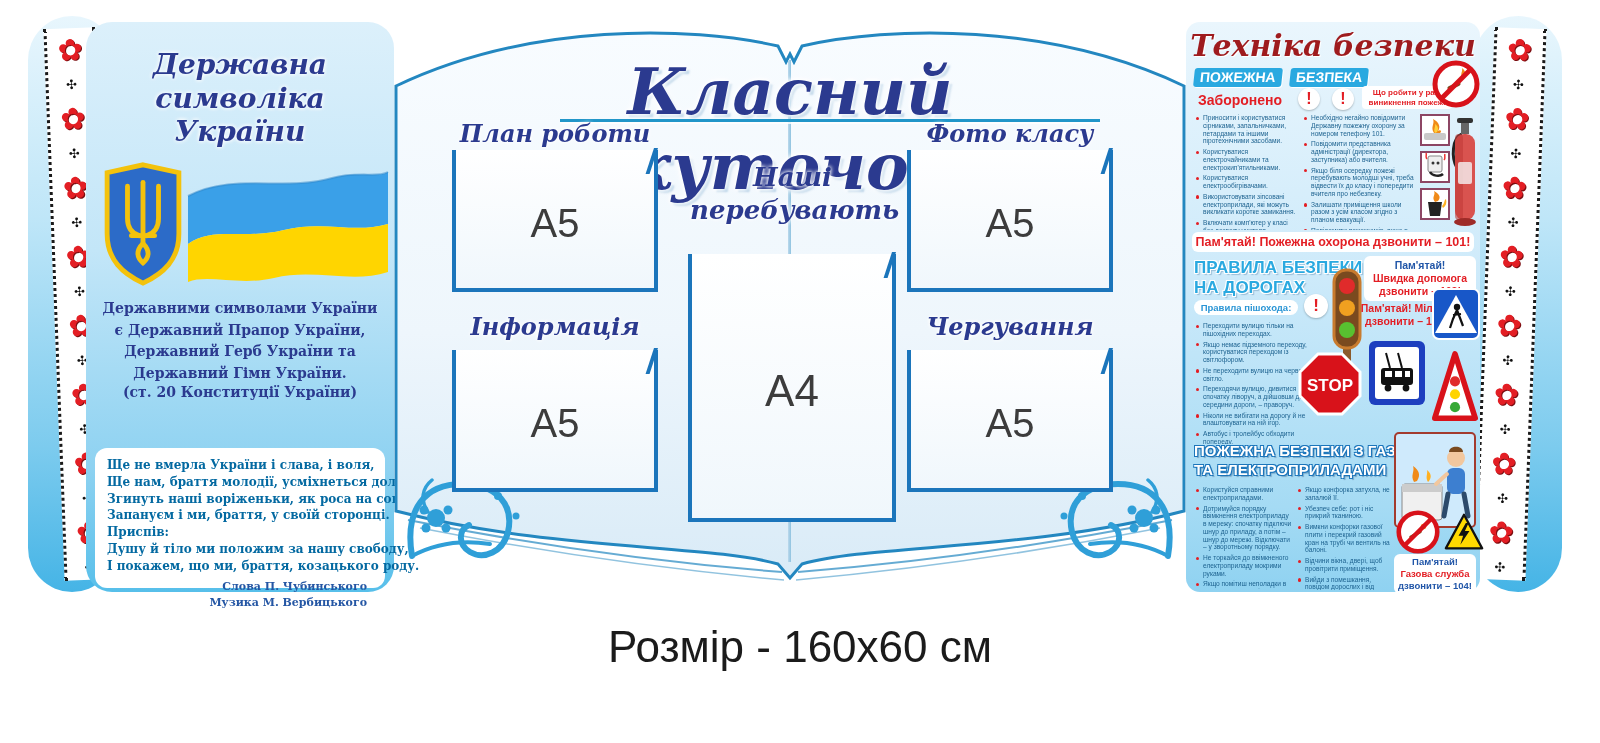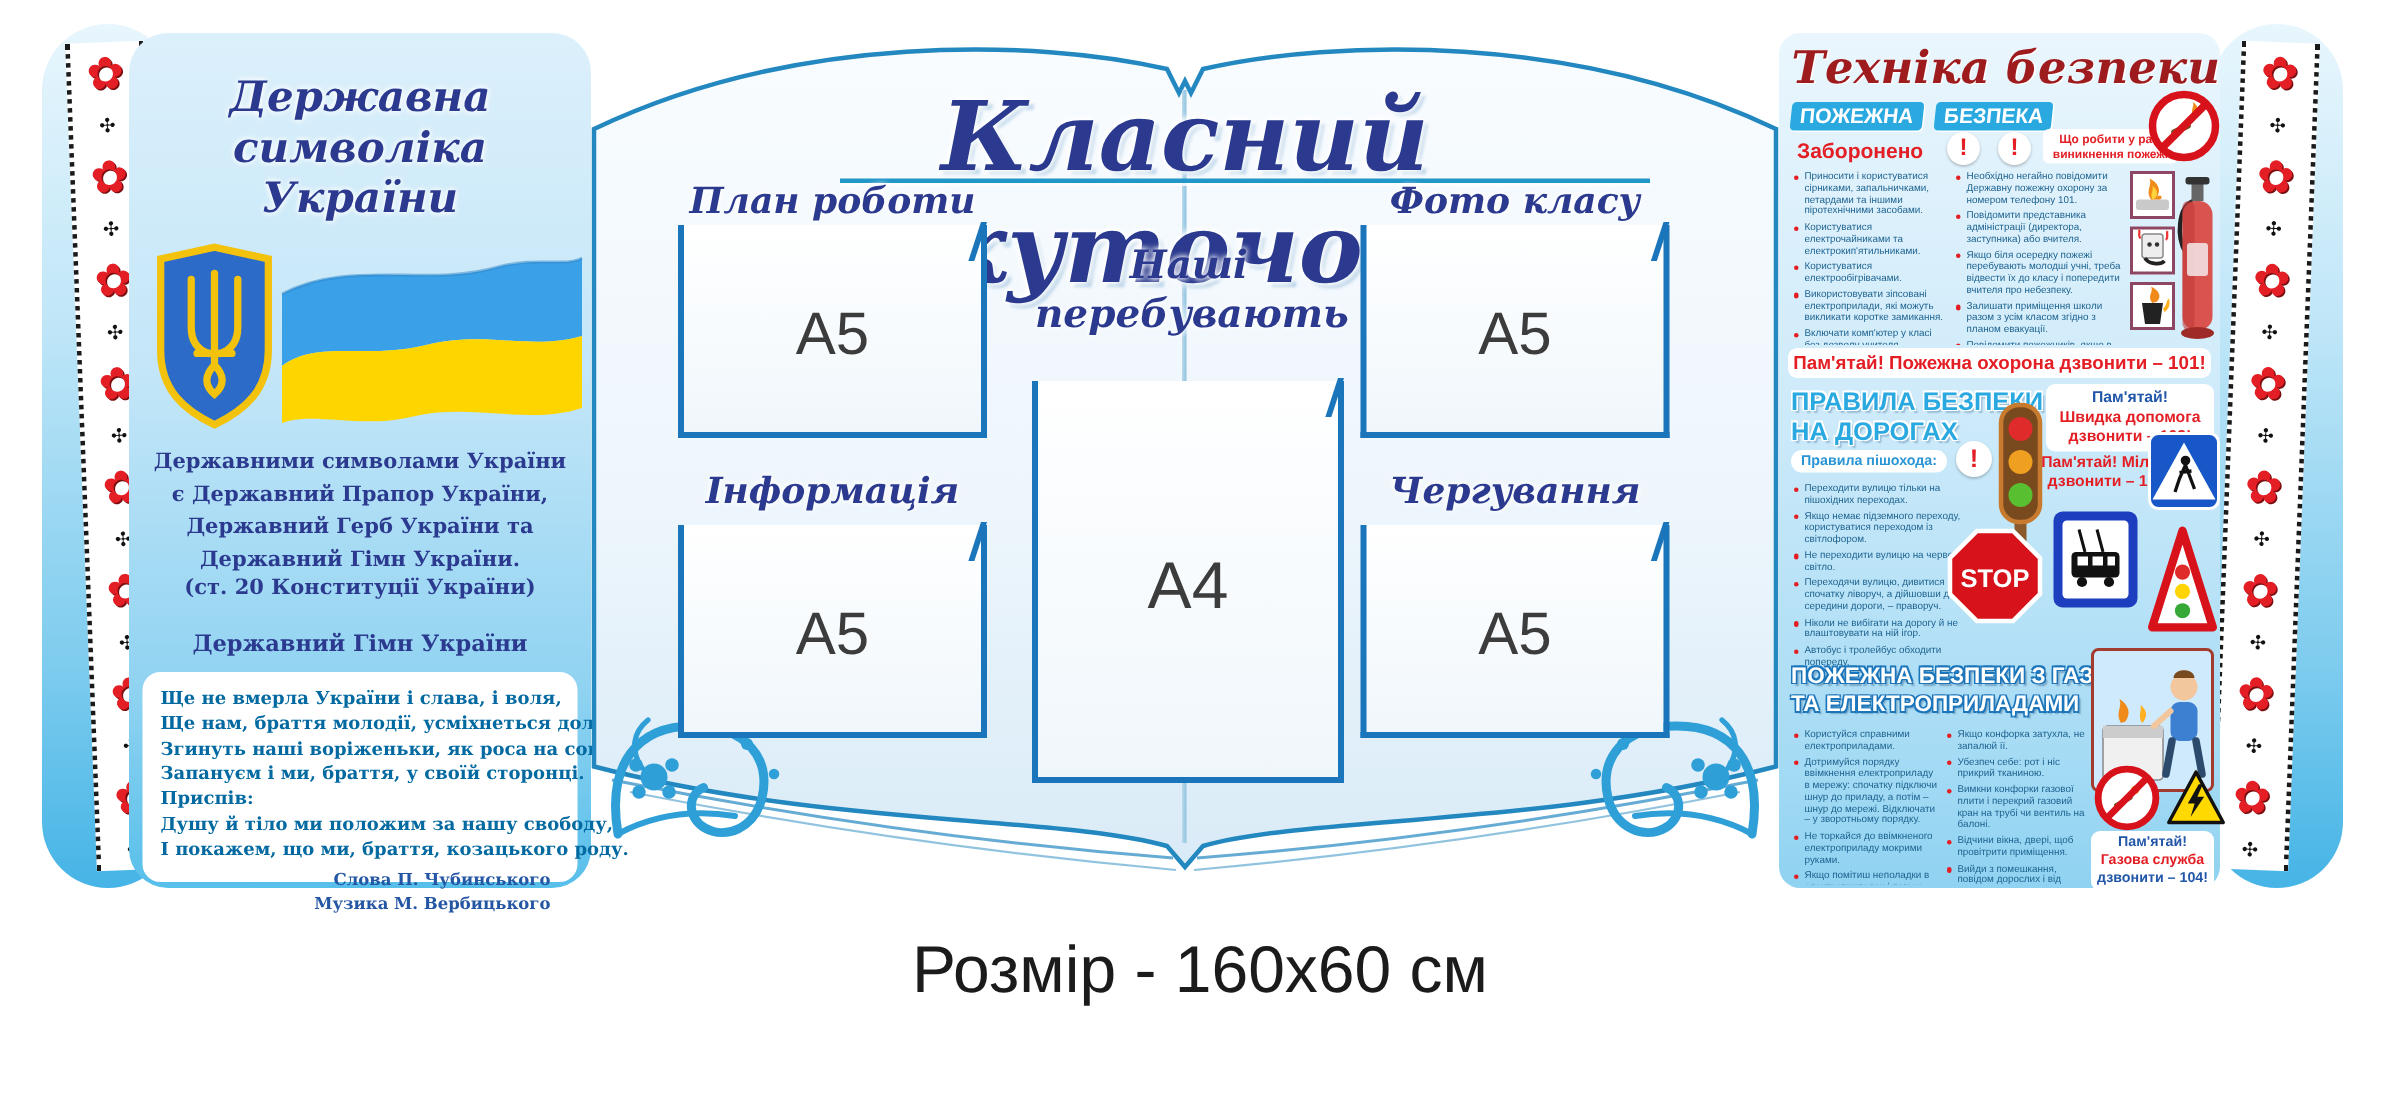--- a/index.html
+++ b/index.html
@@ -73,21 +73,21 @@
   .spine { position:absolute; left:398px; top:54px; width:3px; height:502px;
            background:linear-gradient(90deg,#bcd9ec,#8fc3e0); }
   .flourish { position:absolute; }
   .fl-left { left:8px; top:386px; }
   .fl-right { left:652px; top:386px; transform:scaleX(-1); }
 
   
   .panel-right { position:absolute; left:1186px; top:22px; width:294px; height:570px; border-radius:14px;
                  background:linear-gradient(180deg,#eaf6fd 0%,#cdeafa 45%,#a5dbf4 85%,#8fd2f1 100%);
                  font-family:"Liberation Sans",sans-serif; }
-  .safety-title { position:absolute; left:0; top:6px; width:100%; text-align:right;
+  .safety-title { position:absolute; left:0; top:6px; width:100%; text-align:center;
                   font-family:"DejaVu Serif",serif; font-weight:bold; font-style:italic;
                   font-size:30px; color:#9e1b1e; text-shadow:1px 1px 0 #fff; }
   .chip-row { position:absolute; left:8px; top:46px; }
   .chip { display:inline-block; background:#2aa9e0; color:#fff; font-weight:bold; font-size:14px;
           padding:1px 6px 2px; border-radius:3px; transform:skewX(-6deg); margin-right:4px;
           box-shadow:1px 1px 0 #fff; }
   .forbidden-label { position:absolute; left:12px; top:70px; font-weight:bold; font-size:14px; color:#e31e24; }
   .excl { position:absolute; width:22px; height:22px; border-radius:50%; background:#fff;
           color:#e31e24; font-weight:bold; font-size:16px; text-align:center; line-height:22px;
           box-shadow:0 1px 2px rgba(0,0,0,.25); }
@@ -208,21 +208,20 @@
         </g>
       </svg>
       <svg class="flag" width="206" height="118" viewBox="0 0 206 118">
         <path d="M4,30 C50,6 100,26 148,12 C174,5 194,12 204,6 L204,58 C170,68 140,54 100,64 C60,74 28,60 4,78 Z" fill="#3aa0e8"></path>
         <path d="M4,78 C28,60 60,74 100,64 C140,54 170,68 204,58 L204,106 C168,118 130,102 90,112 C56,120 24,108 4,116 Z" fill="#ffd500"></path>
         <path d="M4,30 C50,6 100,26 148,12 C174,5 194,12 204,6" fill="none" stroke="#2f86c8" stroke-width="2" opacity=".5"></path>
       </svg>
     </div>
     <p class="pl-par">Державними символами України є Державний Прапор України, Державний Герб України та Державний Гімн України.</p>
     <p class="pl-const">(ст. 20 Конституції України)</p>
-    <h3 class="pl-anthem-h">Державний Гімн України</h3>
     <div class="anthem-box">
       <div class="anthem-line">Ще не вмерла України і слава, і воля,</div>
       <div class="anthem-line">Ще нам, браття молодії, усміхнеться доля.</div>
       <div class="anthem-line">Згинуть наші воріженьки, як роса на сонці.</div>
       <div class="anthem-line">Запануєм і ми, браття, у своїй сторонці.</div>
       <div class="anthem-line">Приспів:</div>
       <div class="anthem-line">Душу й тіло ми положим за нашу свободу,</div>
       <div class="anthem-line">І покажем, що ми, браття, козацького роду.</div>
       <div class="credit-block">
         <div class="credit-line">Слова П. Чубинського</div>

